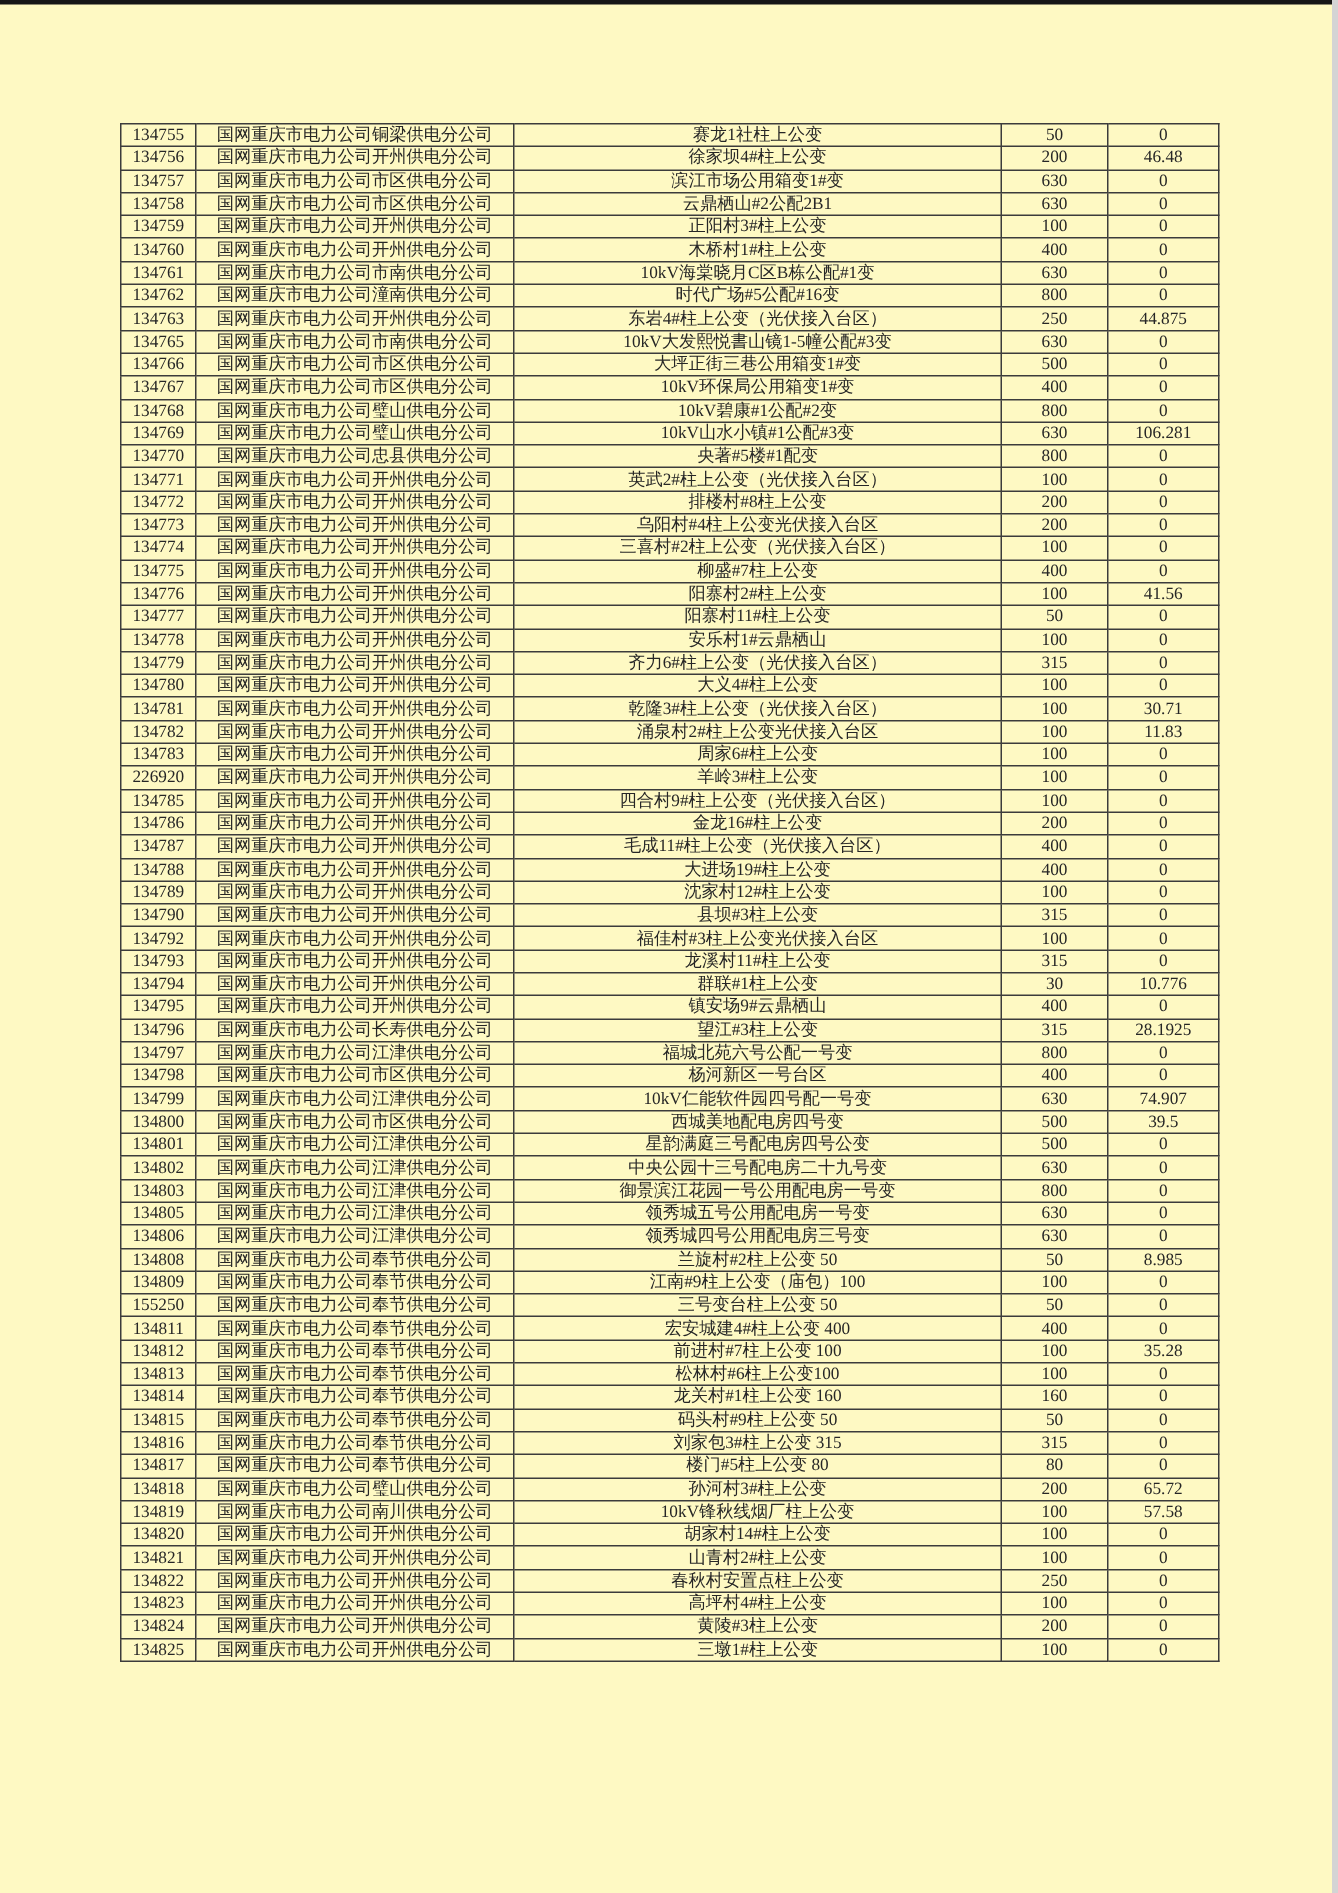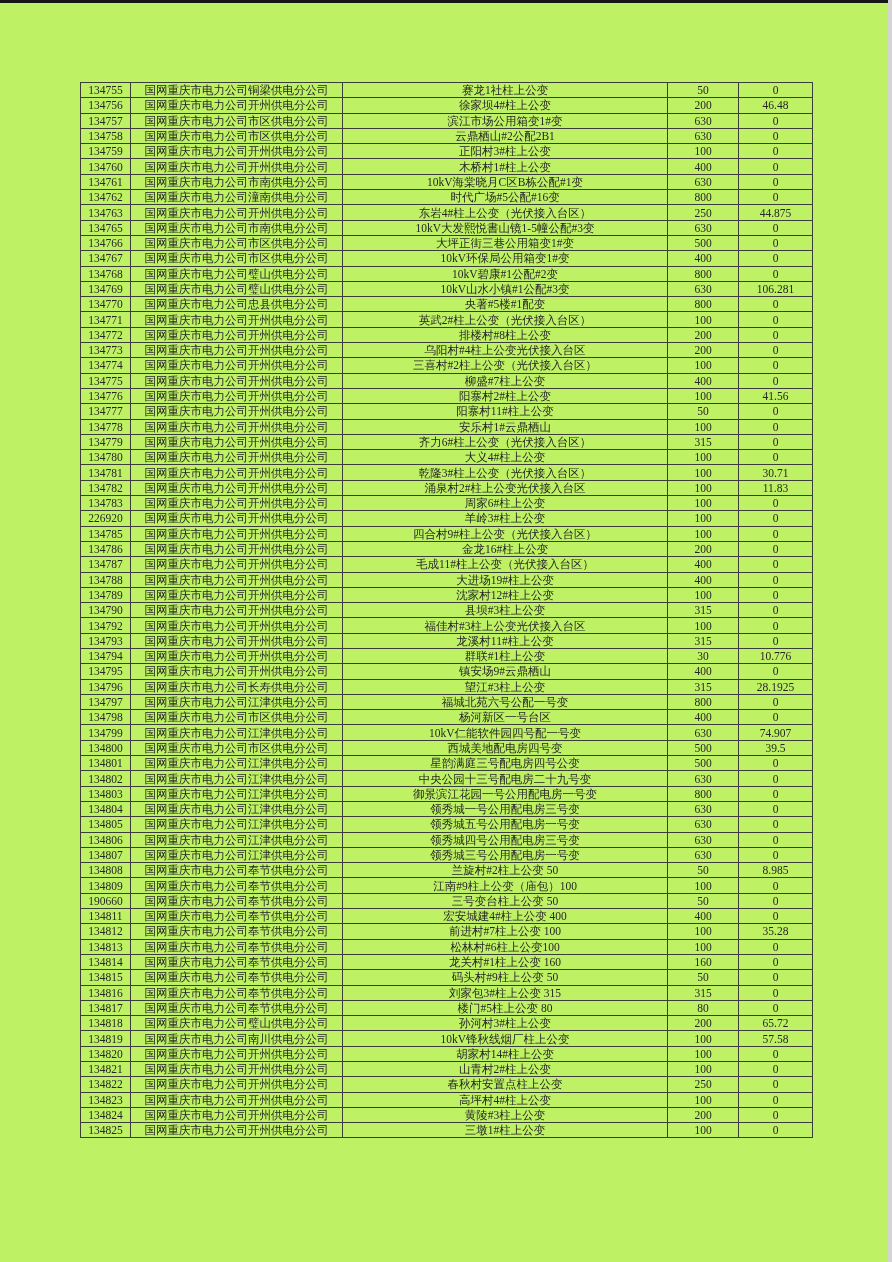--- a/index.html
+++ b/index.html
@@ -5,21 +5,21 @@
   html, body {
     margin: 0;
     padding: 0;
     background: #ffffff;
     font-family: "Liberation Serif", "DejaVu Serif", serif;
   }
   .page {
     position: relative;
     width: 892px;
     height: 1262px;
-    background: #bef264;
+    background: #fef9c3;
     overflow: hidden;
   }
   .top-bar {
     position: absolute;
     top: 0;
     left: 0;
     width: 889px;
     height: 3px;
     background: #161616;
   }
@@ -390,63 +390,49 @@
           <td>0</td>
         </tr>
         <tr>
           <td>134803</td>
           <td>国网重庆市电力公司江津供电分公司</td>
           <td>御景滨江花园一号公用配电房一号变</td>
           <td>800</td>
           <td>0</td>
         </tr>
         <tr>
-          <td>134804</td>
-          <td>国网重庆市电力公司江津供电分公司</td>
-          <td>领秀城一号公用配电房三号变</td>
-          <td>630</td>
-          <td>0</td>
-        </tr>
-        <tr>
           <td>134805</td>
           <td>国网重庆市电力公司江津供电分公司</td>
           <td>领秀城五号公用配电房一号变</td>
           <td>630</td>
           <td>0</td>
         </tr>
         <tr>
           <td>134806</td>
           <td>国网重庆市电力公司江津供电分公司</td>
           <td>领秀城四号公用配电房三号变</td>
-          <td>630</td>
-          <td>0</td>
-        </tr>
-        <tr>
-          <td>134807</td>
-          <td>国网重庆市电力公司江津供电分公司</td>
-          <td>领秀城三号公用配电房一号变</td>
           <td>630</td>
           <td>0</td>
         </tr>
         <tr>
           <td>134808</td>
           <td>国网重庆市电力公司奉节供电分公司</td>
           <td>兰旋村#2柱上公变  50</td>
           <td>50</td>
           <td>8.985</td>
         </tr>
         <tr>
           <td>134809</td>
           <td>国网重庆市电力公司奉节供电分公司</td>
           <td>江南#9柱上公变（庙包）100</td>
           <td>100</td>
           <td>0</td>
         </tr>
         <tr>
-          <td>190660</td>
+          <td>155250</td>
           <td>国网重庆市电力公司奉节供电分公司</td>
           <td>三号变台柱上公变 50</td>
           <td>50</td>
           <td>0</td>
         </tr>
         <tr>
           <td>134811</td>
           <td>国网重庆市电力公司奉节供电分公司</td>
           <td>宏安城建4#柱上公变 400</td>
           <td>400</td>

